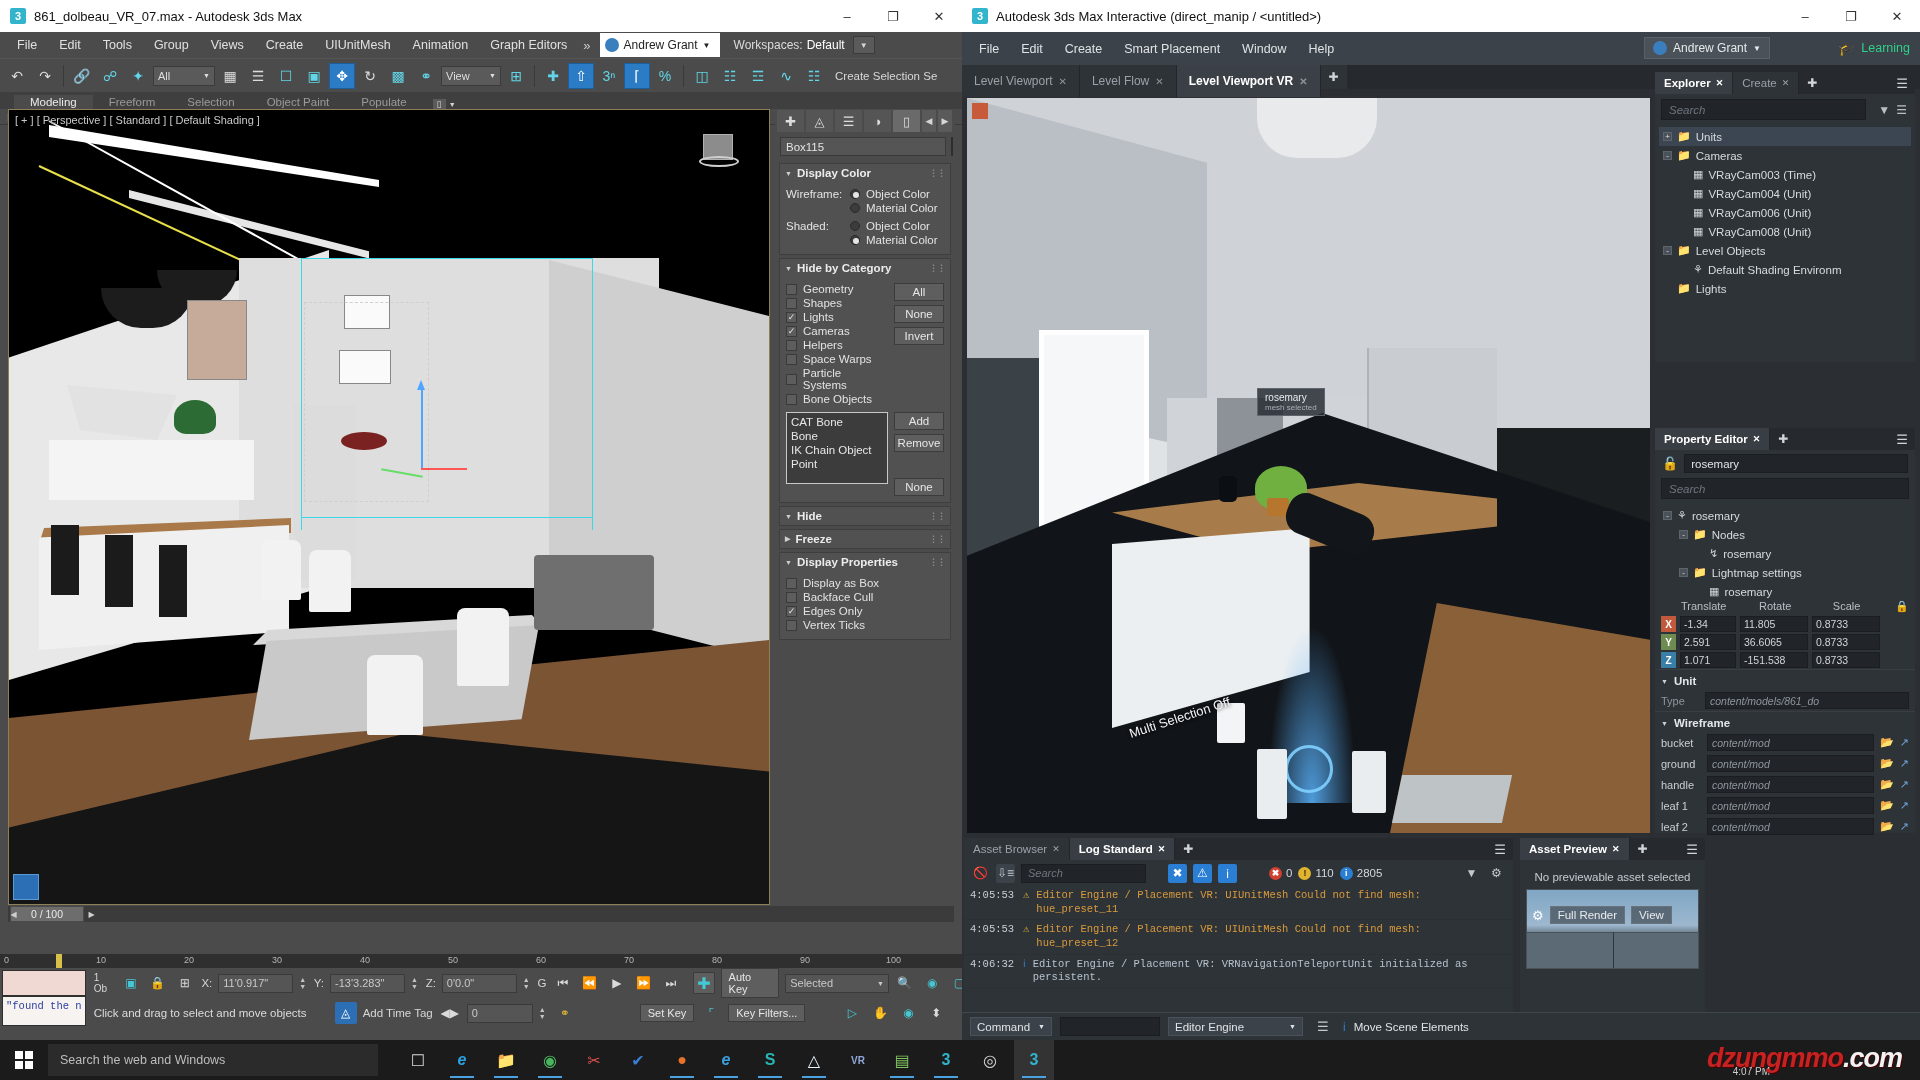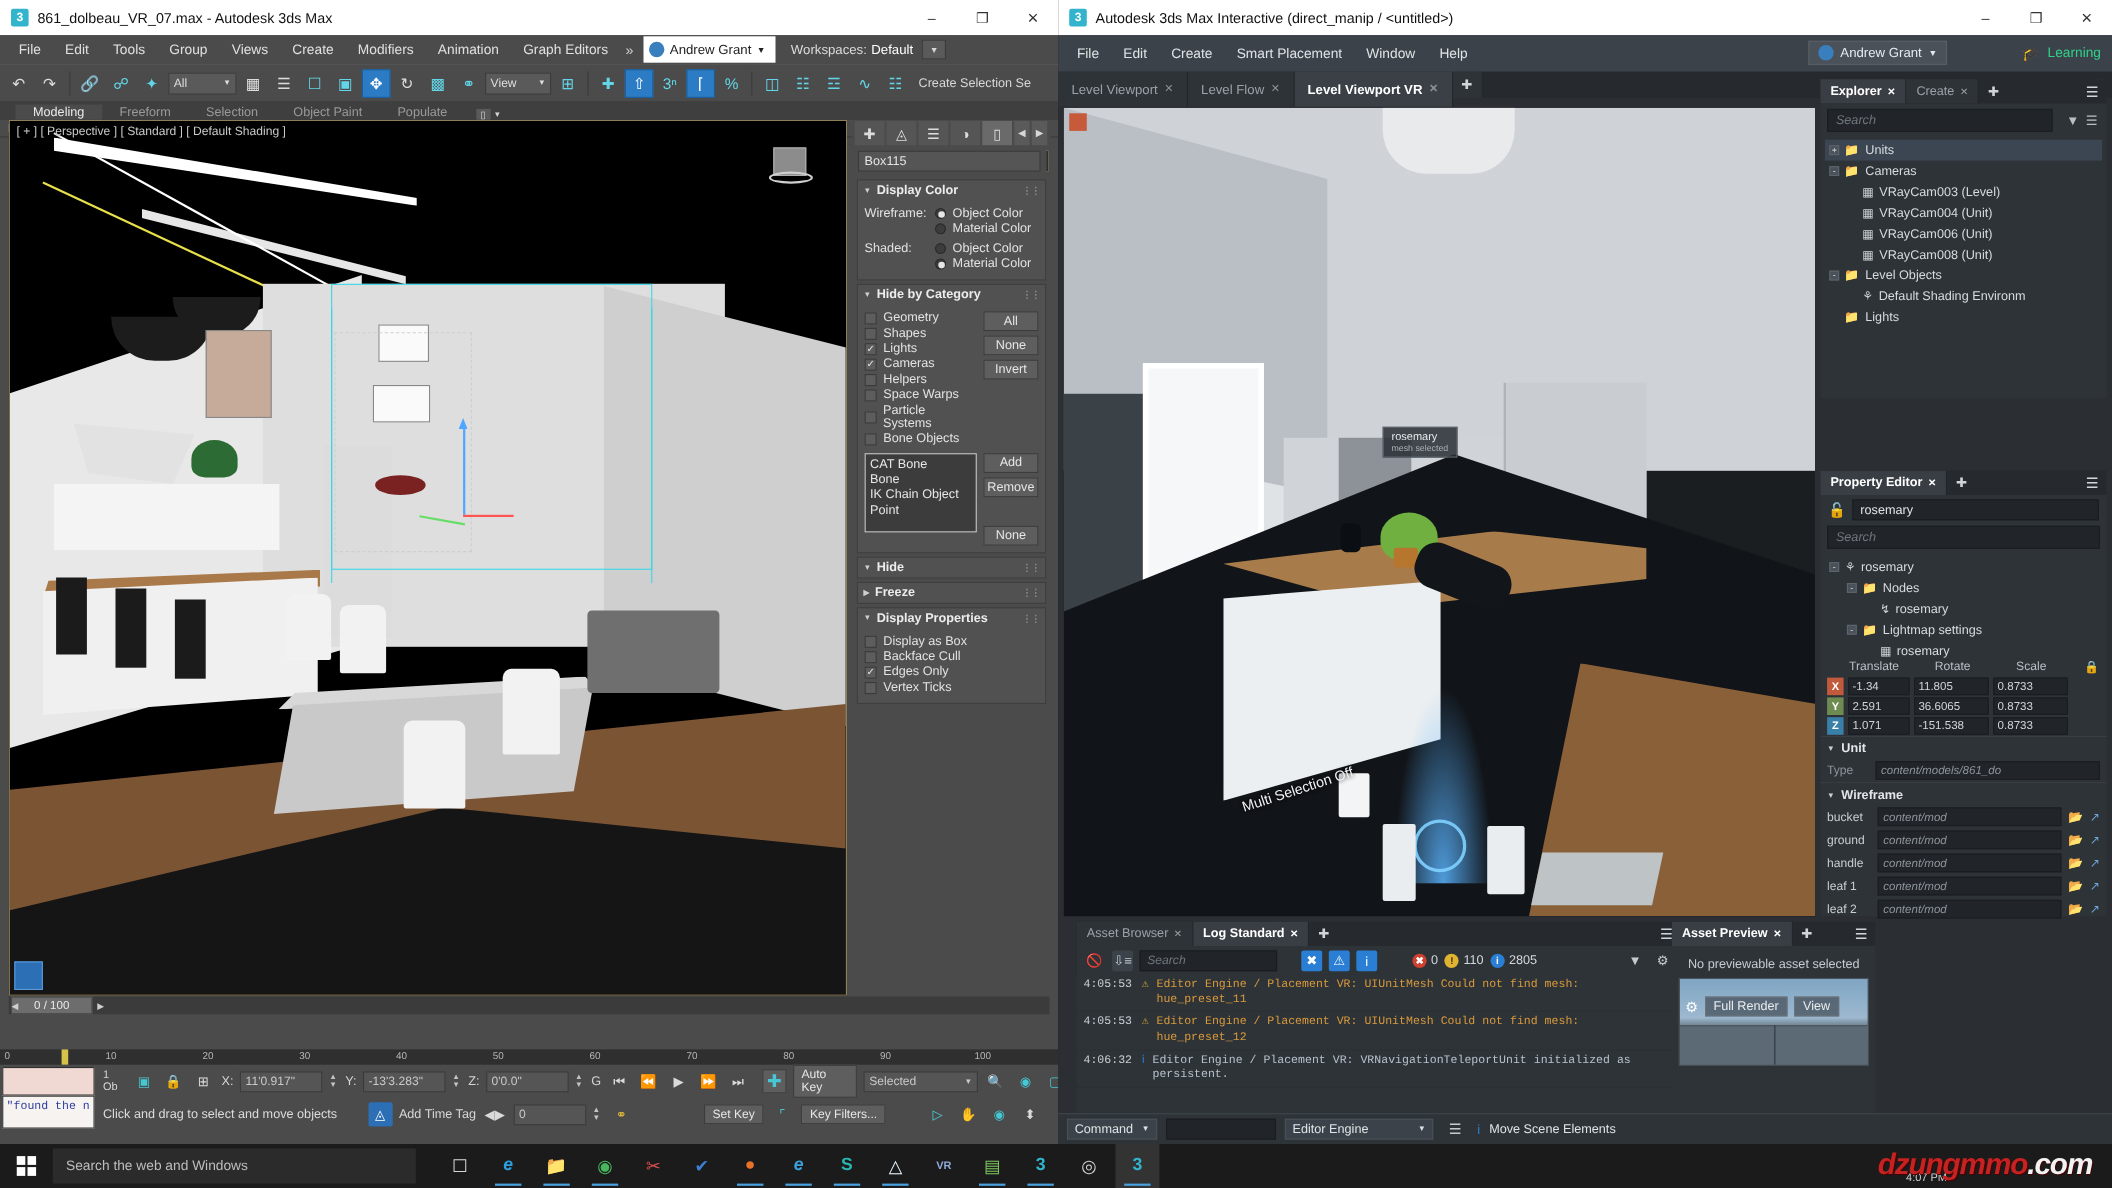--- a/index.html
+++ b/index.html
@@ -227,21 +227,21 @@
       </div>
     </div>
 
     <div class="max-menubar">
       <div class="mi">File</div>
       <div class="mi">Edit</div>
       <div class="mi">Tools</div>
       <div class="mi">Group</div>
       <div class="mi">Views</div>
       <div class="mi">Create</div>
-      <div class="mi">Modifiers</div>
+      <div class="mi">UIUnitMesh</div>
       <div class="mi">Animation</div>
       <div class="mi">Graph Editors</div>
       <div class="chev">»</div>
       <div class="user-chip">
         <div class="user-av"></div>
         <span>Andrew Grant</span>
         <span style="font-size:8px">▼</span>
       </div>
       <div class="ws-label">Workspaces:</div>
       <div class="ws-val">Default</div>
@@ -731,21 +731,21 @@
           <span class="fold">📁</span>
           <span>Units</span>
         </div>
         <div class="tnode">
           <span class="exp">-</span>
           <span class="fold">📁</span>
           <span>Cameras</span>
         </div>
         <div class="tnode" style="padding-left:34px">
           <span class="ico-cam">▦</span>
-          <span>VRayCam003 (Level)</span>
+          <span>VRayCam003 (Time)</span>
         </div>
         <div class="tnode" style="padding-left:34px">
           <span class="ico-cam">▦</span>
           <span>VRayCam004 (Unit)</span>
         </div>
         <div class="tnode" style="padding-left:34px">
           <span class="ico-cam">▦</span>
           <span>VRayCam006 (Unit)</span>
         </div>
         <div class="tnode" style="padding-left:34px">
@@ -871,21 +871,21 @@
         <span style="color:#6fa8d8;font-size:11px">↗</span>
       </div>
       <div class="matrow">
         <span style="width:40px">leaf 2</span>
         <span class="matfld">content/mod</span>
         <span style="color:#cfa03c;font-size:11px">📂</span>
         <span style="color:#6fa8d8;font-size:11px">↗</span>
       </div>
     </div>
 
-    <div class="panel" style="left:17px;top:838px;width:549px;height:174px;">
+    <div class="panel" style="left:2px;top:838px;width:549px;height:174px;">
       <div class="panel-tabs">
         <div class="ptab">
           <span>Asset Browser</span>
           <span style="font-size:9px">✕</span>
         </div>
         <div class="ptab active">
           <span>Log Standard</span>
           <span style="font-size:9px">✕</span>
         </div>
         <div class="dplus" style="background:transparent">✚</div>

